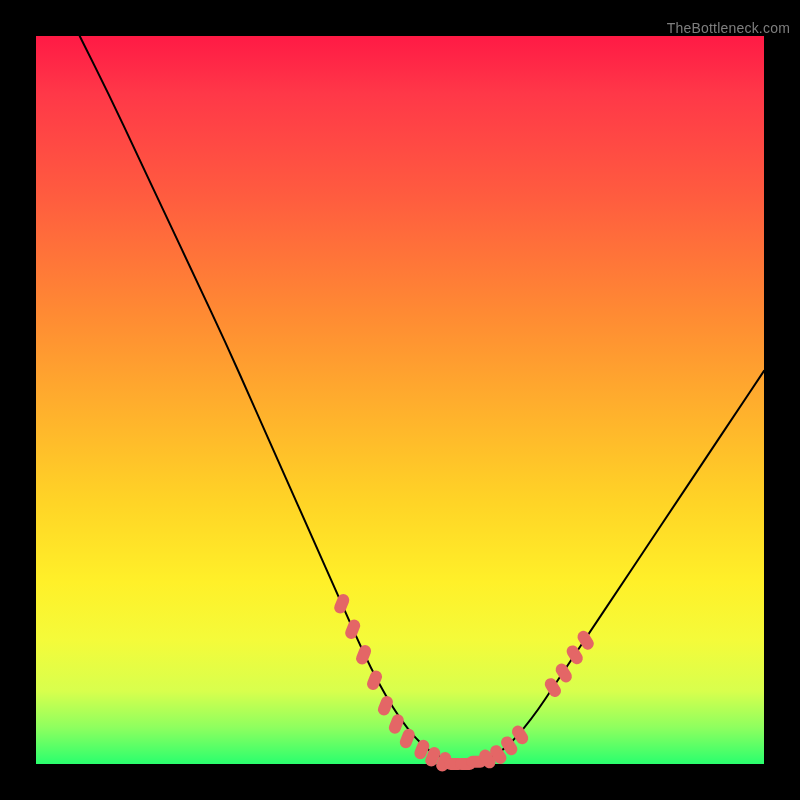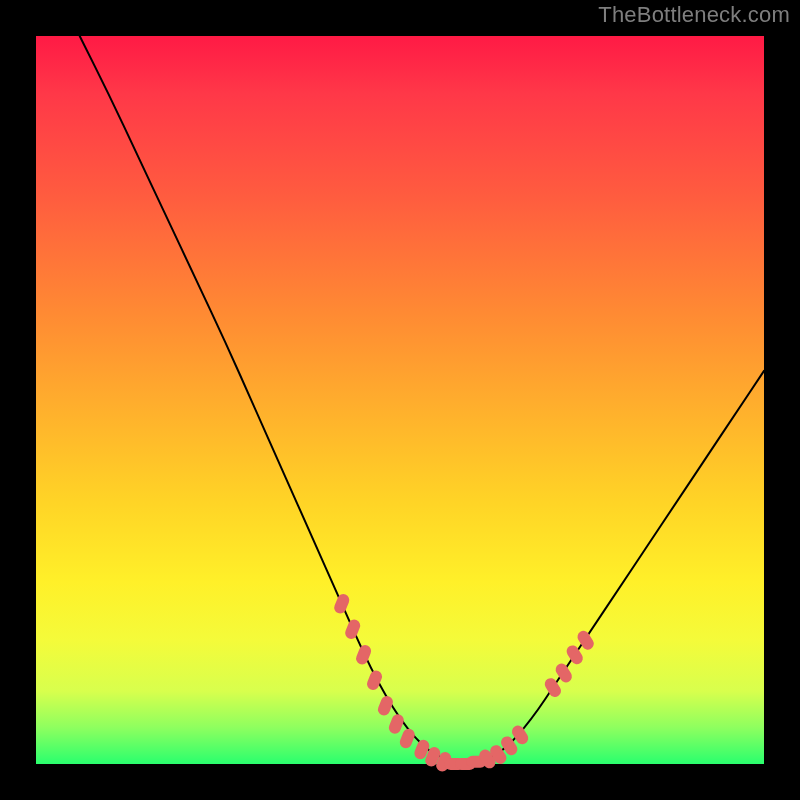--- a/index.html
+++ b/index.html
@@ -37,23 +37,23 @@
       #fff029 75%,
       #f4fb3a 83%,
       #d8ff4d 90%,
       #8eff5f 95%,
       #2aff6e 100%
     );
   }
   .watermark {
     position: absolute;
     right: 10px;
-    top: 2px;
+    top: 20px;
     color: #7e7e7e;
-    font-size: 22px;
+    font-size: 14px;
     font-weight: 500;
     letter-spacing: 0.2px;
     pointer-events: none;
   }
   svg.overlay {
     position: absolute;
     left: 0;
     top: 0;
     width: 728px;
     height: 728px;

